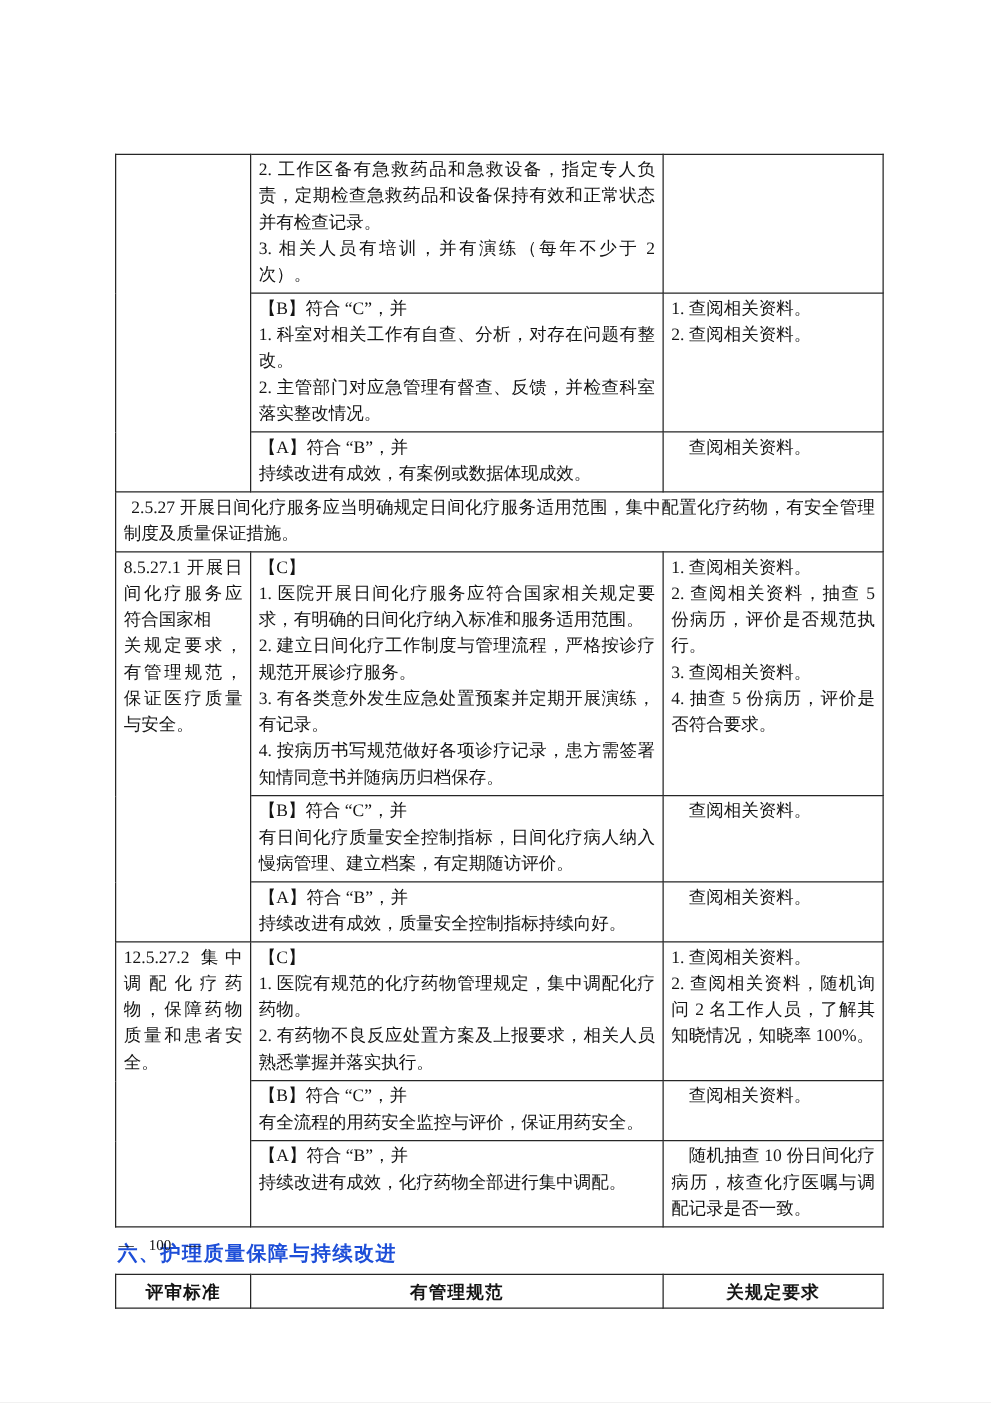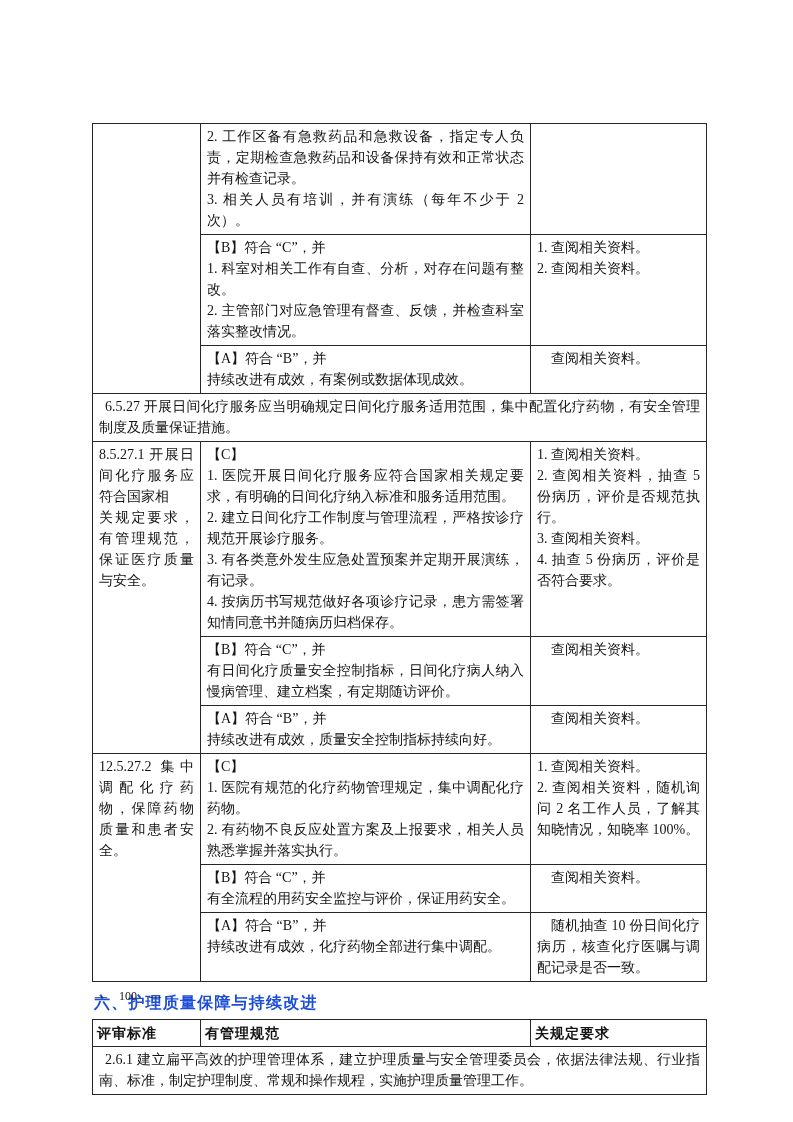--- a/index.html
+++ b/index.html
@@ -12,21 +12,21 @@
   table.t{border-collapse:collapse;table-layout:fixed;width:614px;}
   table.t td,table.t th{border:1px solid #262626;}
   table.t td{
     vertical-align:top;padding:2px 6px 3px 6px;
     font-size:14px;line-height:21px;
     white-space:pre-wrap;text-align:justify;
   }
   table.t th{
     font-family:"Liberation Sans","DejaVu Sans",sans-serif;
     font-weight:bold;font-size:14px;line-height:20px;
-    padding:3px 4px;text-align:left;letter-spacing:1px;
+    padding:3px 4px;text-align:center;letter-spacing:1px;
     vertical-align:middle;
   }
   td.methods{text-align:justify;}
   td.section-cell{text-indent:6px;}
   td.indent1{text-indent:1em;}
   .heading{
     margin:11px 0 5px 2px;
     font-family:"Liberation Sans","DejaVu Sans",sans-serif;
     font-weight:bold;font-size:16px;letter-spacing:1.2px;color:#1d4ed8;
   }
@@ -62,21 +62,21 @@
           <td class="methods">1. 查阅相关资料。
 2. 查阅相关资料。</td>
         </tr>
         <tr>
           <td>【A】符合 “B”，并
 持续改进有成效，有案例或数据体现成效。</td>
           <td class="methods indent1">查阅相关资料。</td>
         </tr>
 
         <tr>
-          <td colspan="3" class="section-cell">6.5.27 开展日间化疗服务应当明确规定日间化疗服务适用范围，集中配置化疗药物，有安全管理制度及质量保证措施。</td>
+          <td colspan="3" class="section-cell">2.5.27 开展日间化疗服务应当明确规定日间化疗服务适用范围，集中配置化疗药物，有安全管理制度及质量保证措施。</td>
         </tr>
 
         <tr>
           <td rowspan="3">8.5.27.1 开展日间化疗服务应符合国家相
 关规定要求，有管理规范，保证医疗质量与安全。</td>
           <td>【C】
 1. 医院开展日间化疗服务应符合国家相关规定要求，有明确的日间化疗纳入标准和服务适用范围。
 2. 建立日间化疗工作制度与管理流程，严格按诊疗规范开展诊疗服务。
 3. 有各类意外发生应急处置预案并定期开展演练，有记录。
 4. 按病历书写规范做好各项诊疗记录，患方需签署知情同意书并随病历归档保存。</td>
@@ -124,22 +124,19 @@
           <col style="width:108px">
           <col style="width:330px">
           <col style="width:176px">
         </colgroup>
       <tbody>
         <tr>
           <th>评审标准</th>
           <th>有管理规范</th>
           <th>关规定要求</th>
         </tr>
-        <tr>
-          <td colspan="3" class="section-cell">2.6.1 建立扁平高效的护理管理体系，建立护理质量与安全管理委员会，依据法律法规、行业指南、标准，制定护理制度、常规和操作规程，实施护理质量管理工作。</td>
-        </tr>
       </tbody>
     </table>
 
   </div>
 
   <div class="pagenum">— 100 —</div>
 </div>
 
 </body></html>

